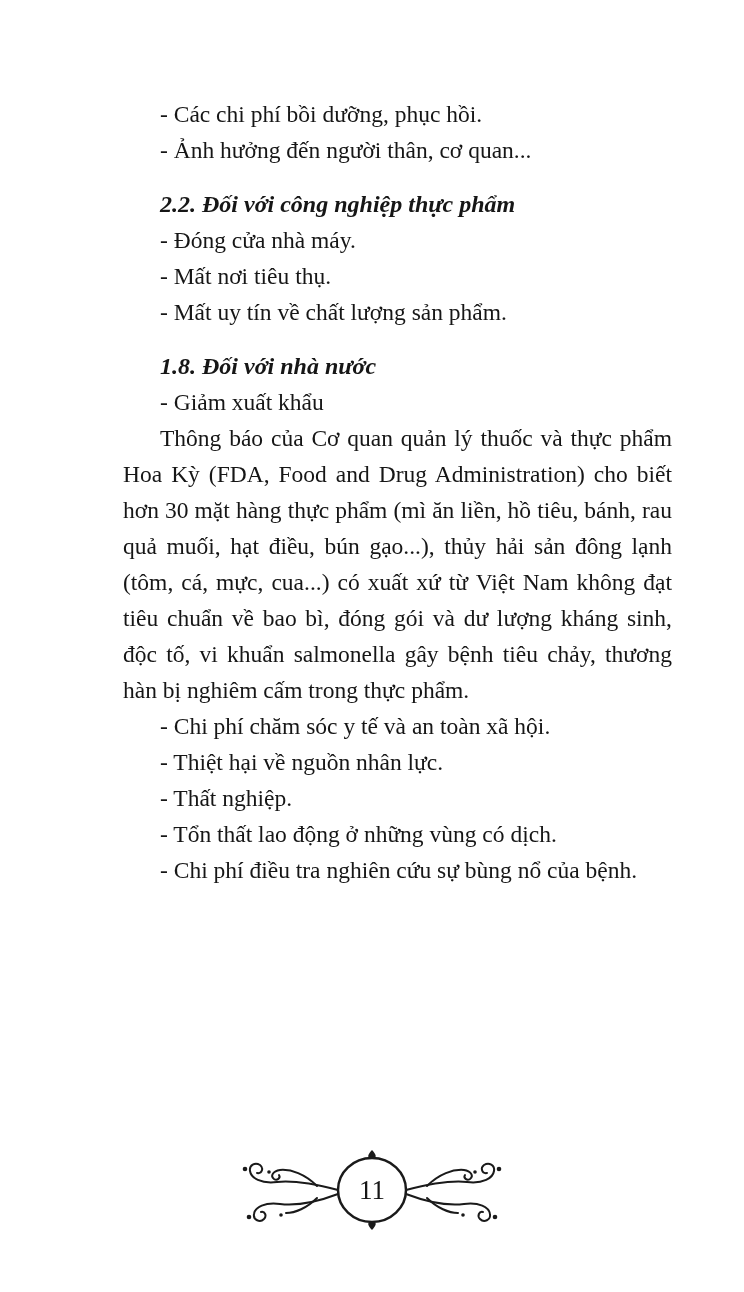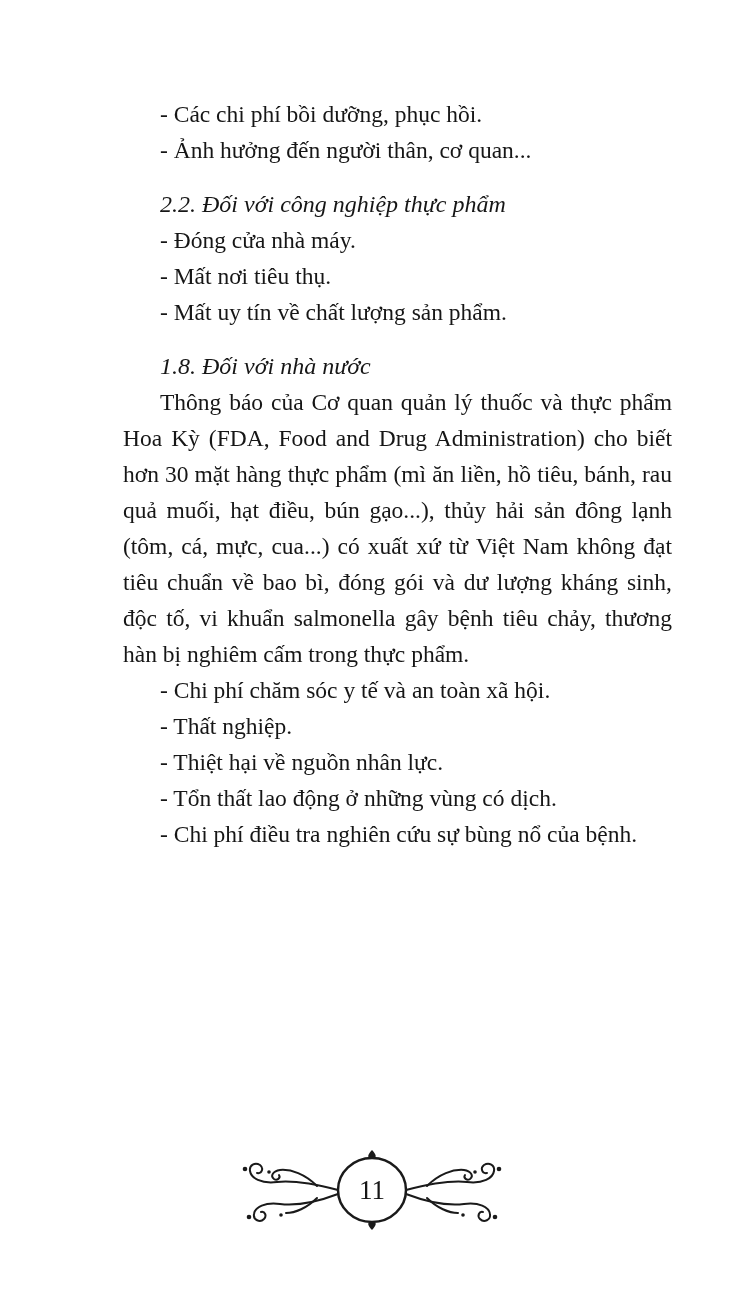--- a/index.html
+++ b/index.html
@@ -19,21 +19,21 @@
     margin-left: 48px;
   }
   .block {
     font-size: 23.5px;
     line-height: 36px;
   }
   .item {
     text-indent: 37px;
   }
   .heading {
-    font-weight: normal;
+    font-weight: bold;
     font-style: italic;
     text-indent: 37px;
     margin-top: 18px;
     margin-bottom: 0px;
     font-size: 24px;
   }
   .para {
     text-align: justify;
     text-indent: 37px;
   }
@@ -58,24 +58,25 @@
 
   <p class="block item">- Các chi phí bồi dưỡng, phục hồi.</p>
   <p class="block item">- Ảnh hưởng đến người thân, cơ quan...</p>
 
   <p class="block heading">2.2. Đối với công nghiệp thực phẩm</p>
   <p class="block item">- Đóng cửa nhà máy.</p>
   <p class="block item">- Mất nơi tiêu thụ.</p>
   <p class="block item">- Mất uy tín về chất lượng sản phẩm.</p>
 
   <p class="block heading">1.8. Đối với nhà nước</p>
+  <p class="block item">- Giảm xuất khẩu</p>
   <p class="block para">Thông báo của Cơ quan quản lý thuốc và thực phẩm Hoa Kỳ (FDA, Food and Drug Administration) cho biết hơn 30 mặt hàng thực phẩm (mì ăn liền, hồ tiêu, bánh, rau quả muối, hạt điều, bún gạo...), thủy hải sản đông lạnh (tôm, cá, mực, cua...) có xuất xứ từ Việt Nam không đạt tiêu chuẩn về bao bì, đóng gói và dư lượng kháng sinh, độc tố, vi khuẩn salmonella gây bệnh tiêu chảy, thương hàn bị nghiêm cấm trong thực phẩm.</p>
   <p class="block item">- Chi phí chăm sóc y tế và an toàn xã hội.</p>
+  <p class="block item">- Thiệt hại về nguồn nhân lực.</p>
   <p class="block item">- Thất nghiệp.</p>
-  <p class="block item">- Thiệt hại về nguồn nhân lực.</p>
   <p class="block item">- Tổn thất lao động ở những vùng có dịch.</p>
   <p class="block item">- Chi phí điều tra nghiên cứu sự bùng nổ của bệnh.</p>
 
 </div>
 
 <div class="footer">
   <svg width="310" height="92" viewBox="0 0 310 92">
     <defs>
       <g id="flourish" stroke="#1a1a1a" fill="none" stroke-width="2" stroke-linecap="round">
         <path d="M121 46 C 98 40, 78 36, 60 38 C 44 40, 34 34, 33 27 C 32 21, 38 18, 43 21 C 47 24, 45 30, 40 29"></path>

